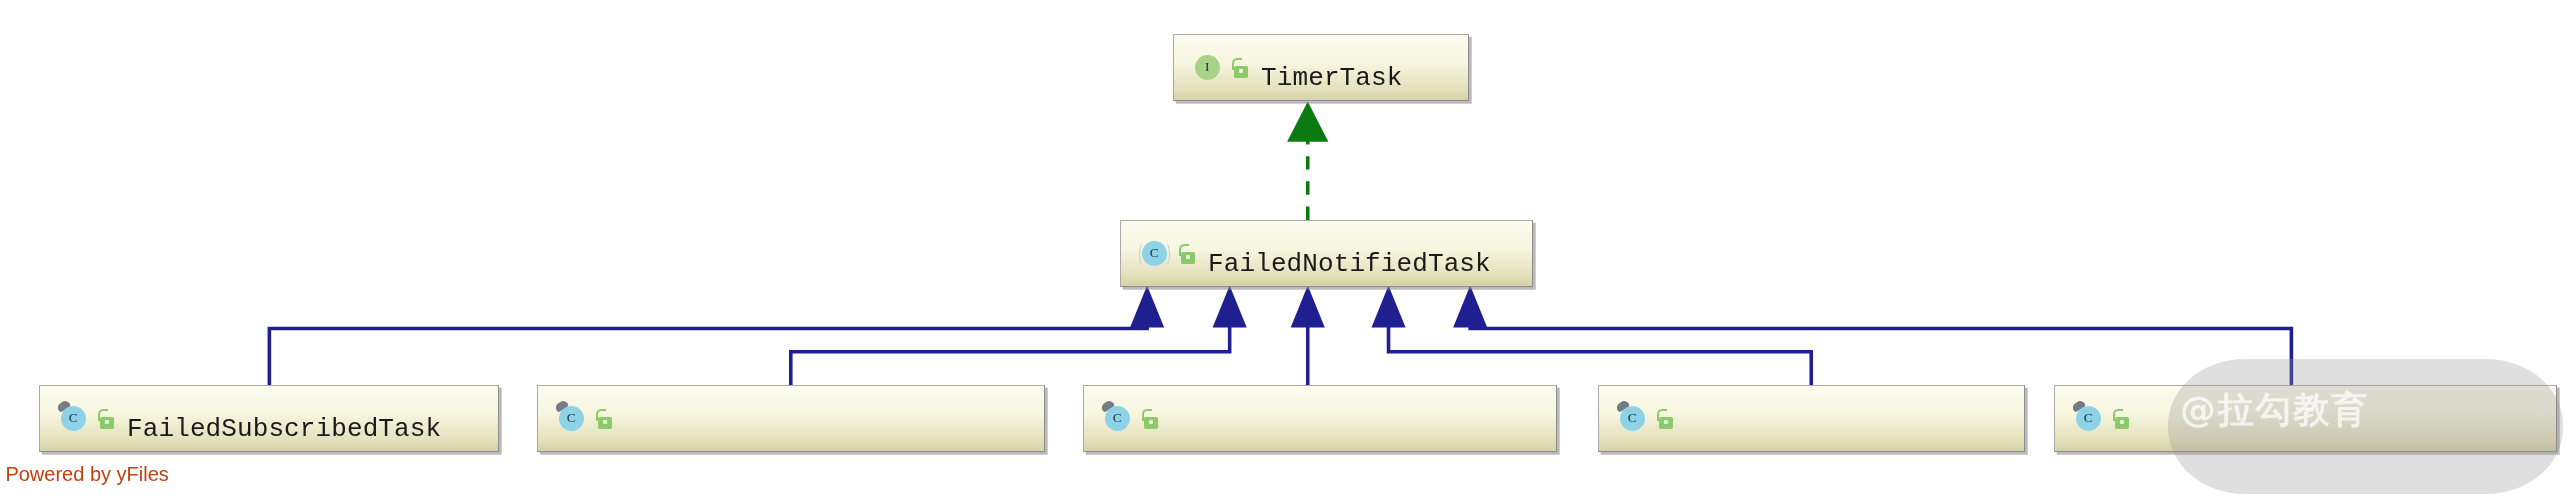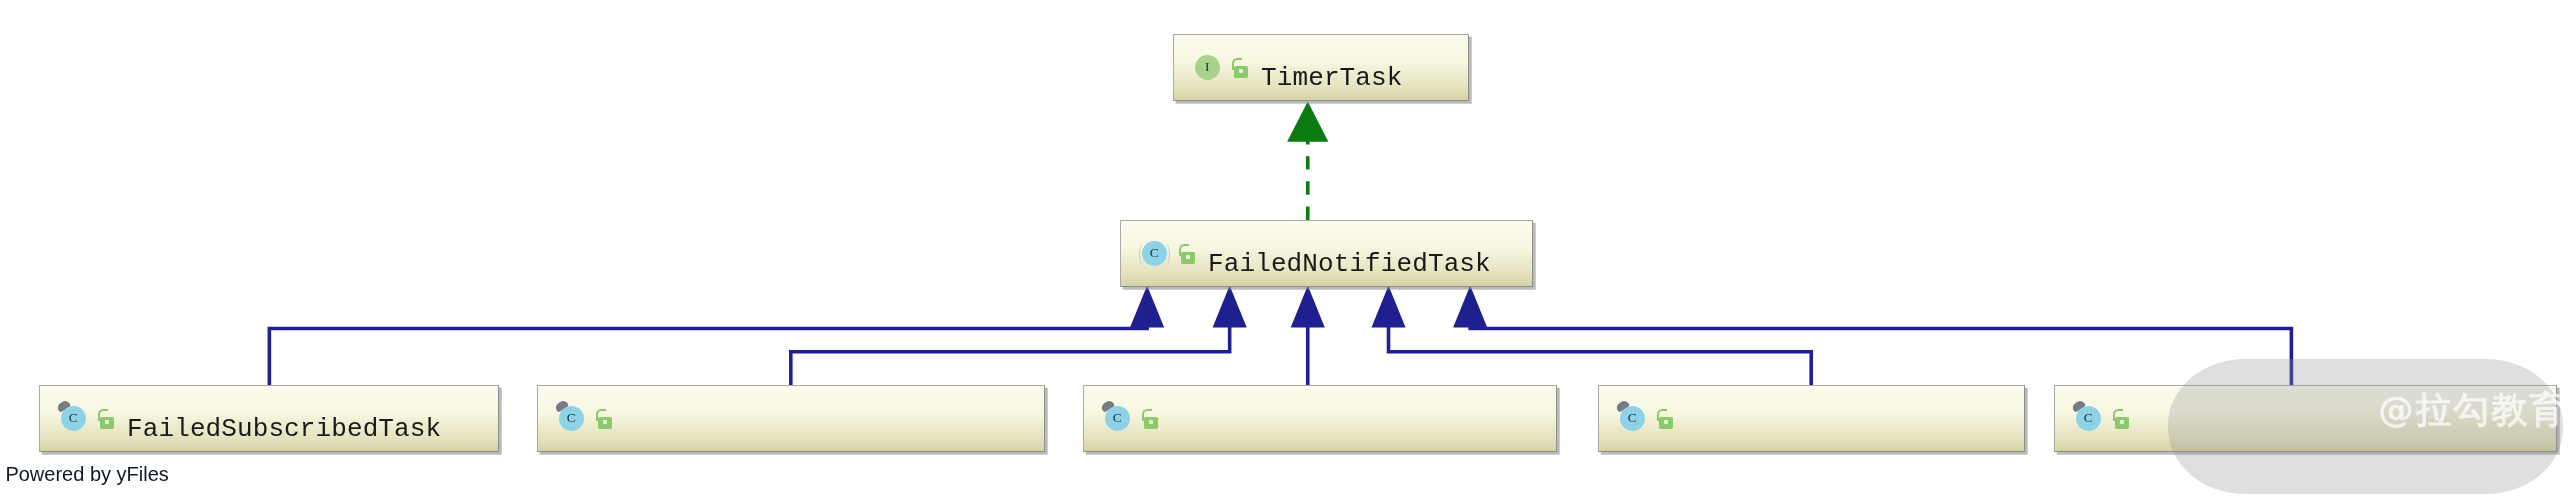--- a/index.html
+++ b/index.html
@@ -167,38 +167,38 @@
     position: absolute;
     left: 0;
     top: 0;
     width: 395px;
     height: 135px;
     background: rgba(150,150,150,0.30);
     border-radius: 77px / 66px;
   }
   #watermark .wm-text {
     position: absolute;
-    left: 4px;
+    left: 12px;
     top: 27px;
     width: 395px;
-    text-align: right;
+    text-align: left;
     font-family: "DejaVu Sans", sans-serif;
     font-size: 36px;
     font-weight: bold;
     color: rgba(255,255,255,0.72);
     letter-spacing: 1.8px;
     white-space: nowrap;
   }
   #powered-by {
     position: absolute;
     left: 5.4px;
     top: 463px;
     font-family: "Liberation Sans", sans-serif;
     font-size: 20px;
-    color: #0f172a;
+    color: #c2410c;
     white-space: nowrap;
   }
 </style>
 </head>
 <body>
 
 <div id="diagram-canvas">
 
   <svg id="edge-layer" viewBox="0 0 2870 556" width="2576" height="499" xmlns="http://www.w3.org/2000/svg">
 

